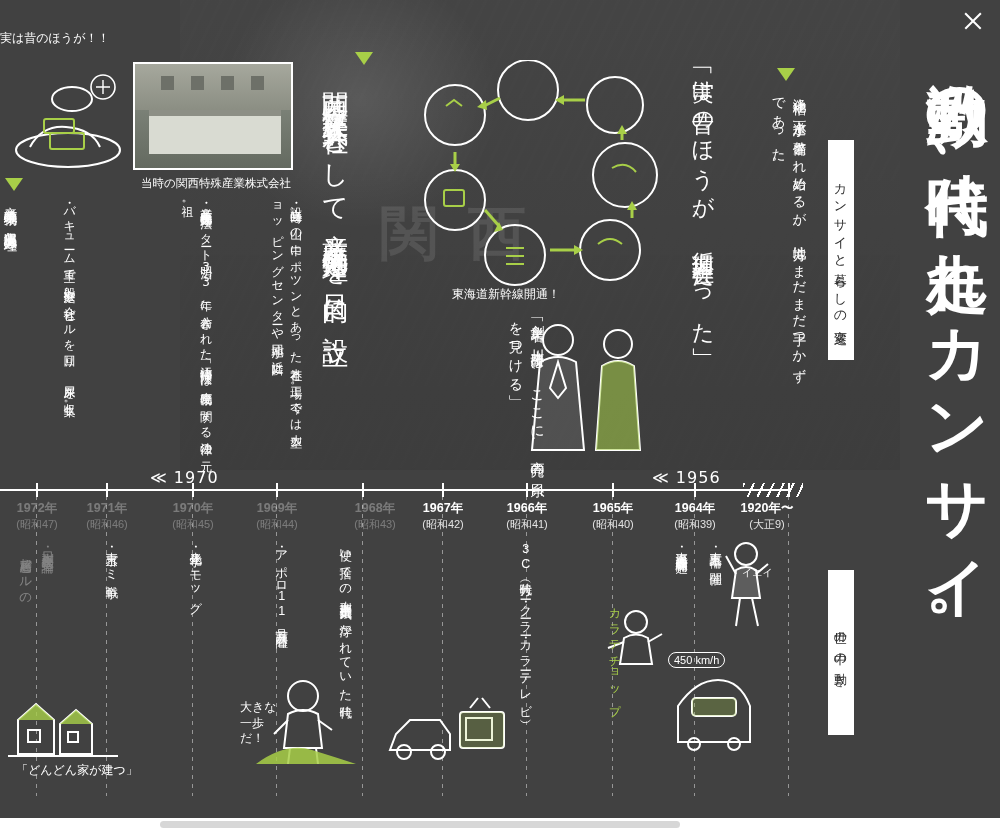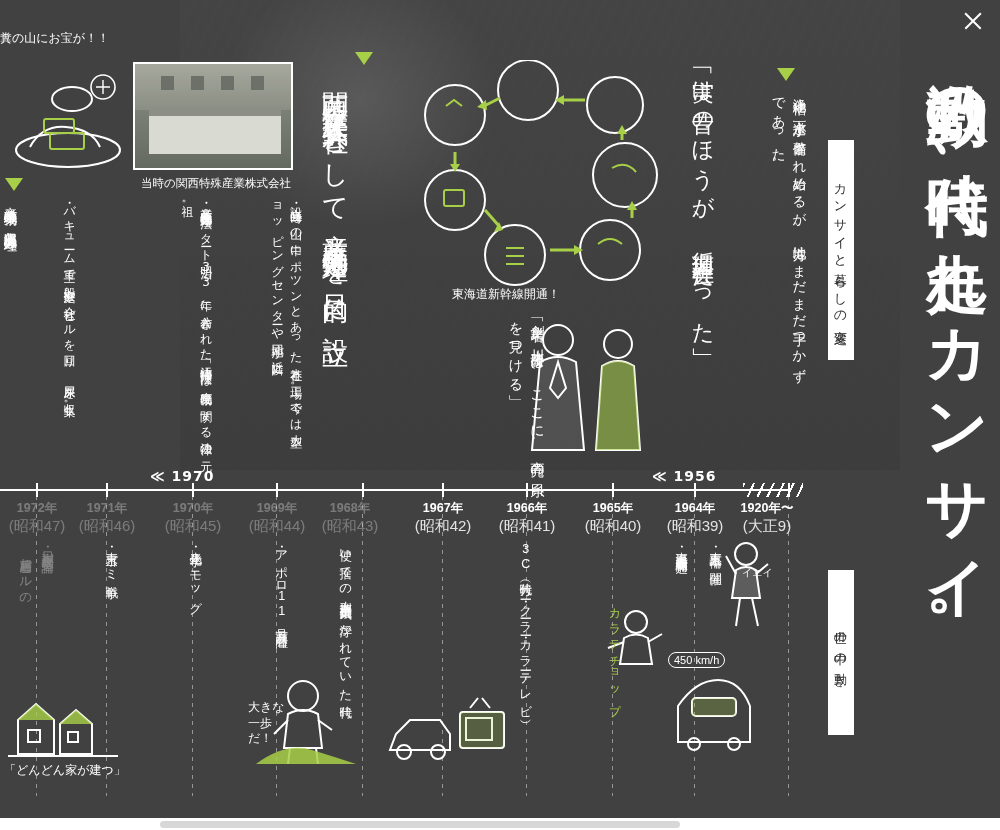--- a/index.html
+++ b/index.html
@@ -173,35 +173,34 @@
     position: absolute; top: 483px; width: 2px; height: 14px; background: #ffffff; z-index: 27;
   }
   .year-col {
     position: absolute;
     top: 500px;
     width: 70px;
     z-index: 27;
     text-align: center;
   }
   .year-col .y1 { color: #ffffff; font-size: 12.5px; letter-spacing: 0px; font-weight: bold; }
-  .year-col .y2 { color: #ffffff; font-size: 15px; opacity: .85; }
+  .year-col .y2 { color: #ffffff; font-size: 11px; opacity: .85; }
   .year-col.dim .y1, .year-col.dim .y2 { opacity: .30; }
   .vrule {
     position: absolute; top: 496px; width: 1px; height: 300px;
     background: repeating-linear-gradient(to bottom, rgba(255,255,255,.45) 0 4px, rgba(255,255,255,0) 4px 9px);
     z-index: 20;
   }
   .chev {
     position: absolute;
     color: #ffffff;
-    font-size: 14px;
+    font-size: 16px;
     letter-spacing: 1px;
     z-index: 27;
     font-family: "DejaVu Sans", "Liberation Sans", sans-serif;
-    font-weight: bold;
   }
 
   .evt {
     position: absolute;
     writing-mode: vertical-rl;
     text-orientation: upright;
     color: #ffffff;
     font-size: 12.5px;
     letter-spacing: 1.5px;
     line-height: 1.5;
@@ -230,20 +229,21 @@
     background: #d7d7d7; border-radius: 4px; z-index: 41;
   }
 </style>
 </head>
 <body>
 
 <div id="stage">
 
   <div class="bg-photo"></div>
   <div class="bg-glow"></div>
+  <div class="bg-kanji">関西</div>
 
   <div class="close-btn"></div>
 
   <div class="main-title">激動の時代、走れカンサイ。</div>
 
   <div class="chip chip-henkan">カンサイと暮らしの変遷</div>
   <div class="chip chip-ugoki">世の中の動き</div>
 
   <div class="tri" style="right:205px; top:68px;"></div>
   <div class="vtext body" style="right:190px; top:88px; height:300px;">浄化槽や下水道が整備され始めるが、地方はまだまだ手つかずであった。</div>
@@ -264,21 +264,21 @@
   <div class="photo">
     <div class="sky"></div>
     <div class="bld"></div>
     <div class="win" style="left:26px;"></div>
     <div class="win" style="left:56px;"></div>
     <div class="win" style="left:86px;"></div>
     <div class="win" style="left:116px;"></div>
   </div>
   <div class="photo-caption">当時の関西特殊産業株式会社</div>
 
-  <div class="white-note" style="left:0px; top:30px; width:130px;">糞の山にお宝が！！</div>
+  <div class="white-note" style="left:0px; top:30px; width:130px;">実は昔のほうが！！</div>
 
   <svg class="ill" style="left:10px; top:55px;" width="120" height="120" viewBox="0 0 120 120">
     <ellipse cx="58" cy="95" rx="52" ry="17" fill="none" stroke="#ffffff" stroke-width="2"></ellipse>
     <path d="M20 92 q12 -22 36 -20 q26 2 34 20" fill="none" stroke="#ffffff" stroke-width="2"></path>
     <rect x="40" y="78" width="34" height="16" rx="2" fill="none" stroke="#a8cf48" stroke-width="2"></rect>
     <rect x="34" y="64" width="30" height="14" rx="2" fill="none" stroke="#a8cf48" stroke-width="2"></rect>
     <ellipse cx="62" cy="44" rx="20" ry="12" fill="none" stroke="#ffffff" stroke-width="2"></ellipse>
     <circle cx="93" cy="32" r="12" fill="none" stroke="#ffffff" stroke-width="1.6"></circle>
     <path d="M86 32 h14 M93 25 v14" stroke="#ffffff" stroke-width="1.4"></path>
   </svg>
@@ -353,21 +353,21 @@
         <div class="y2">(昭和46)</div>
       </div>
       <div class="year-col dim" style="left: 158px;">
         <div class="y1">1970年</div>
         <div class="y2">(昭和45)</div>
       </div>
       <div class="year-col dim" style="left: 242px;">
         <div class="y1">1969年</div>
         <div class="y2">(昭和44)</div>
       </div>
-      <div class="year-col dim" style="left: 315px;">
+      <div class="year-col dim" style="left: 340px;">
         <div class="y1">1968年</div>
         <div class="y2">(昭和43)</div>
       </div>
       <div class="year-col" style="left: 408px;">
         <div class="y1">1967年</div>
         <div class="y2">(昭和42)</div>
       </div>
       <div class="year-col" style="left: 492px;">
         <div class="y1">1966年</div>
         <div class="y2">(昭和41)</div>
@@ -417,32 +417,32 @@
     <g fill="none" stroke="#ffffff" stroke-width="2">
       <path d="M14 56 l18 -16 l18 16 v34 h-36 z"></path>
       <path d="M56 60 l16 -14 l16 14 v30 h-32 z"></path>
       <rect x="24" y="66" width="12" height="12"></rect>
       <rect x="64" y="68" width="10" height="10"></rect>
       <path d="M4 92 h110"></path>
     </g>
     <path d="M14 56 l18 -16 l18 16 z" fill="#a8cf48" opacity=".8"></path>
     <path d="M56 60 l16 -14 l16 14 z" fill="#a8cf48" opacity=".8"></path>
   </svg>
-  <div class="white-note" style="left:4px; top:762px;">「どんどん家が建つ」</div>
+  <div class="white-note" style="left:16px; top:762px;">「どんどん家が建つ」</div>
 
   <svg class="ill" style="left:248px; top:664px;" width="110" height="110" viewBox="0 0 110 110">
     <g fill="none" stroke="#ffffff" stroke-width="2">
       <circle cx="55" cy="32" r="15"></circle>
       <path d="M40 50 q15 -8 30 0 l4 34 h-38 z"></path>
       <path d="M42 84 l-2 16 M68 84 l2 16"></path>
       <path d="M40 56 l-14 14 M70 56 l14 10"></path>
     </g>
     <path d="M8 100 q30 -22 56 -14 q26 8 44 14 z" fill="#a8cf48" opacity=".85"></path>
   </svg>
-  <div class="white-note" style="left:248px; top:700px; width:40px; line-height:1.3;">大きな一歩だ！</div>
+  <div class="white-note" style="left:240px; top:700px; width:40px; line-height:1.3;">大きな一歩だ！</div>
 
   <svg class="ill" style="left:382px; top:664px;" width="130" height="110" viewBox="0 0 130 110">
     <g fill="none" stroke="#ffffff" stroke-width="2">
       <path d="M8 86 h60 v-16 l-10 -14 h-30 l-14 14 z"></path>
       <circle cx="22" cy="88" r="7"></circle>
       <circle cx="56" cy="88" r="7"></circle>
       <rect x="78" y="48" width="44" height="36" rx="3"></rect>
       <rect x="84" y="54" width="26" height="22"></rect>
       <path d="M88 44 l8 -10 M108 44 l-8 -10"></path>
     </g>

